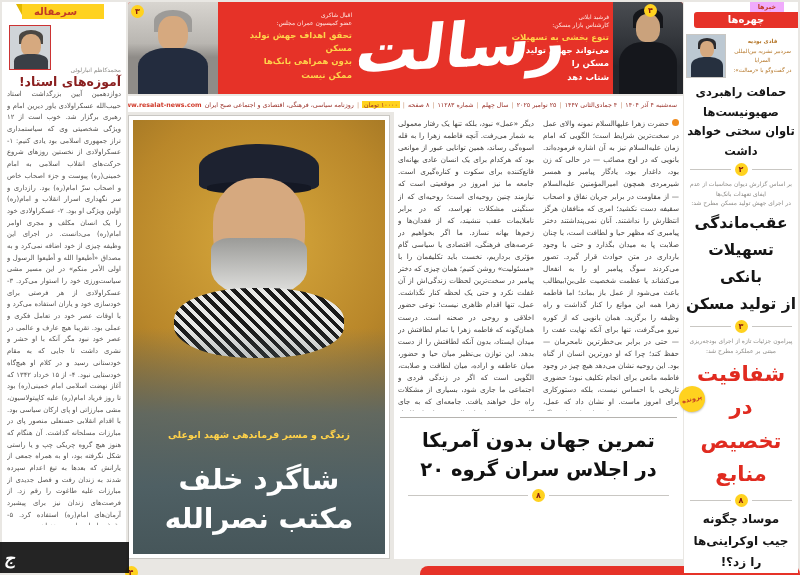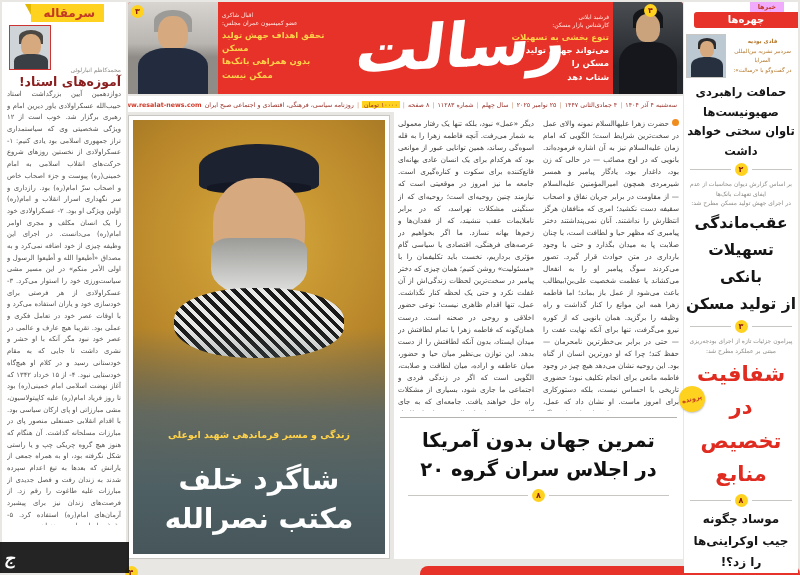--- a/index.html
+++ b/index.html
@@ -8,22 +8,22 @@
   .panel { background:#ffffff; }
 
   
   .badge { display:inline-block; width:13px; height:13px; border-radius:50%; background:#ffd21f;
            color:#8a1a12; font-size:8px; font-weight:bold; line-height:13px; text-align:center; }
   .divider { display:flex; align-items:center; gap:4px; margin:2px 4px; }
   .divider .ln { flex:1; border-top:1px solid #c9c7c3; }
 
   
   #editorial { position:absolute; left:2px; top:2px; width:124px; height:571px; padding:3px 5px; }
-  .ribbon { position:absolute; top:2px; right:22px; background:#ffd21f; color:#c23a25; font-size:12px;
-            font-weight:bold; padding:2px 9px 2px 12px; }
+  .ribbon { position:absolute; top:2px; right:22px; background:#ffd21f; color:#c23a25; font-size:10px;
+            font-weight:bold; padding:2px 27px 2px 12px; }
   .ribbon:after { content:""; position:absolute; left:-6px; top:0; border-top:11px solid #e2b800; border-left:6px solid transparent; }
   .ed-head { position:relative; height:68px; margin-top:16px; }
   .ed-photo { position:absolute; left:2px; top:4px; width:42px; height:45px; background:#cfd4d8; border:1px solid #c33; overflow:hidden; }
   .ed-author { position:absolute; right:0; bottom:16px; font-size:6px; color:#8a8884; }
   .ed-title { position:absolute; right:0; bottom:0; font-size:12.5px; font-weight:900; color:#8a1f1f; }
   .ed-body { font-size:6.8px; line-height:1.72; color:#53514e; text-align:justify; height:436px; overflow:hidden; }
 
   
   #watermark { position:absolute; left:0; top:542px; width:129px; height:31px; background:rgba(12,12,12,.9);
                display:flex; align-items:center; gap:4px; padding:0 4px; direction:ltr; z-index:9; }
@@ -32,21 +32,21 @@
   #watermark .wm-l2 { color:#fff; font-size:10px; font-weight:bold; letter-spacing:.5px; line-height:1.2; }
 
   
   #masthead { position:absolute; left:128px; top:2px; width:555px; height:92px; background:#e63228; border-radius:3px; }
   #mh-left-photo { position:absolute; left:0; top:0; width:90px; height:92px; border-radius:3px 0 0 0; overflow:hidden;
                    background:linear-gradient(#d8d5d0 0%, #b9b6b1 45%, #8f8c88 60%); }
   #mh-right-photo { position:absolute; right:0; top:0; width:70px; height:92px; border-radius:0 3px 0 0; overflow:hidden;
                     background:linear-gradient(#4a4d52, #23262b 70%); }
   .mh-text { position:absolute; top:10px; font-size:6px; color:#ffe9e4; text-align:left; }
   .mh-text.right { right:74px; width:110px; text-align:right; top:12px; }
-  .mh-text.left { left:94px; width:122px; text-align:left; }
+  .mh-text.left { left:102px; width:122px; text-align:right; }
   .mh-name { font-size:5.8px; margin-bottom:1px; }
   .mh-role { font-size:6px; margin-bottom:3px; }
   .mh-b { font-size:8.5px; font-weight:900; line-height:1.55; color:#ffffff; }
   .mh-b.y { color:#ffd24a; }
   #logo { position:absolute; left:208px; top:0; width:250px; height:92px; line-height:88px; text-align:center;
           color:#fff; font-size:62px; font-weight:900; transform:skewX(-10deg) rotate(-3deg); }
   #mh-badge-l { position:absolute; left:3px; top:3px; z-index:2; }
   #mh-badge-r { position:absolute; right:26px; top:2px; z-index:2; }
 
   

